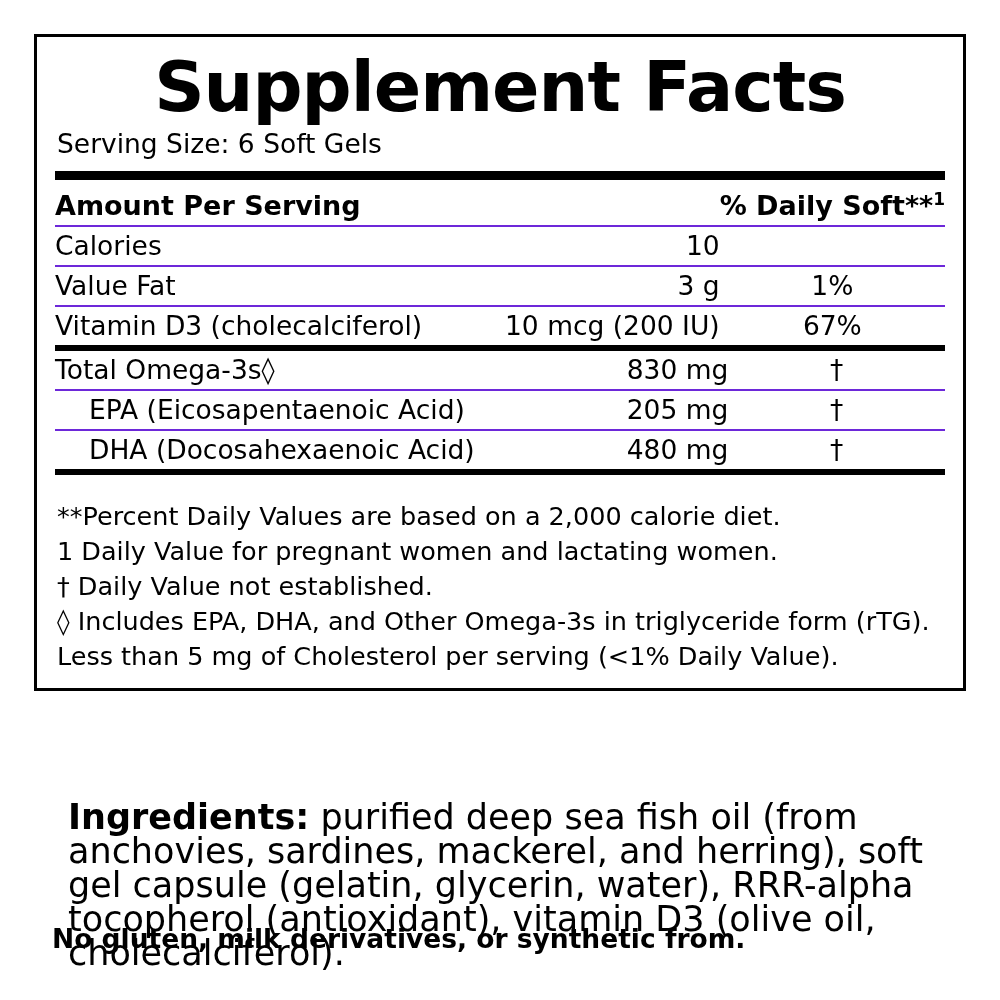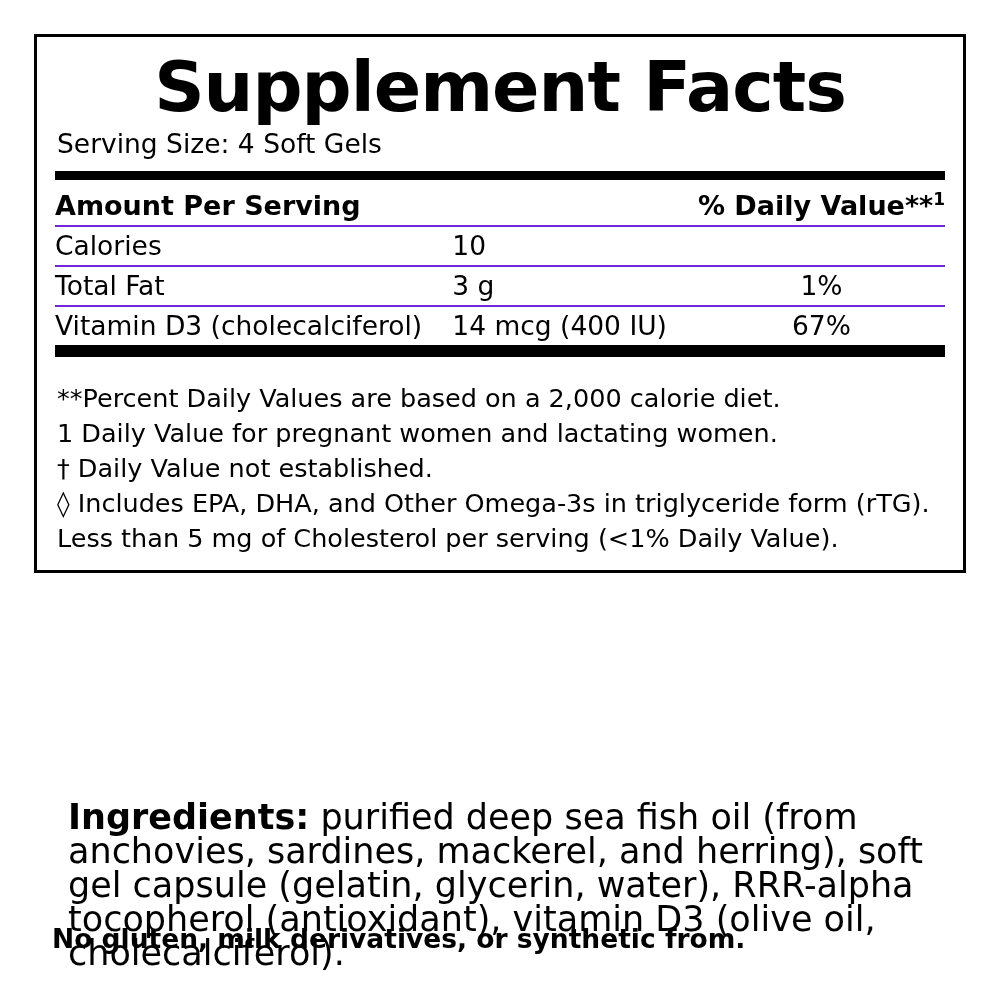--- a/index.html
+++ b/index.html
@@ -66,21 +66,21 @@
     width: 100%;
     border-collapse: collapse;
     font-size: 26.5px;
   }
   table.facts td {
     padding: 3px 0 3px 0;
     vertical-align: baseline;
     line-height: 32px;
   }
   .col-name   { text-align: left; width: 46%; white-space: nowrap; }
-  .col-amount { text-align: left; width: 29%; white-space: nowrap; }
+  .col-amount { text-align: right; width: 29%; white-space: nowrap; }
   .col-dv     { text-align: center; width: 25%; white-space: nowrap; }
 
   .hdr td { font-weight: bold; padding-top: 6px; padding-bottom: 6px; }
   .hdr .col-name { font-size: 27px; }
   .hdr .dv-head {
     text-align: right;
     font-size: 27px;
     white-space: nowrap;
   }
   .sup { font-size: 17px; vertical-align: super; }
@@ -118,54 +118,73 @@
 </style>
 </head>
 <body>
 
 <div class="page">
 
   <div class="panel">
 
     <div class="sf-title">Supplement Facts</div>
 
-    <div class="serving-line">Serving Size: 4 Soft Gels</div>
+    <div class="serving-line">Serving Size: 6 Soft Gels</div>
 
     <div class="rule-thick"></div>
 
     <table class="facts">
       <tbody>
           <tr class="hdr row-border">
         <td class="col-name">Amount Per Serving</td>
         <td class="col-amount"></td>
-        <td class="dv-head"><span>% Daily Value**</span><span class="sup">1</span></td>
+        <td class="dv-head"><span>% Daily Soft**</span><span class="sup">1</span></td>
       </tr>
 
       <tr class="row-border">
         <td class="col-name">Calories</td>
         <td class="col-amount">10</td>
         <td class="col-dv"></td>
       </tr>
 
       <tr class="row-border">
-        <td class="col-name">Total Fat</td>
+        <td class="col-name">Value Fat</td>
         <td class="col-amount">3 g</td>
         <td class="col-dv">1%</td>
       </tr>
 
       <tr>
         <td class="col-name">Vitamin D3 (cholecalciferol)</td>
-        <td class="col-amount">14 mcg (400 IU)</td>
+        <td class="col-amount">10 mcg (200 IU)</td>
         <td class="col-dv">67%</td>
       </tr>
     </tbody>
       </table>
 
     <div class="rule-med"></div>
 
+    <table class="facts">
+      <tbody>
+          <tr class="row-border">
+        <td class="col-name">Total Omega-3s◊</td>
+        <td class="col-amount">830 mg</td>
+        <td class="col-dv">†</td>
+      </tr>
+      <tr class="row-border">
+        <td class="col-name indent">EPA (Eicosapentaenoic Acid)</td>
+        <td class="col-amount">205 mg</td>
+        <td class="col-dv">†</td>
+      </tr>
+      <tr>
+        <td class="col-name indent">DHA (Docosahexaenoic Acid)</td>
+        <td class="col-amount">480 mg</td>
+        <td class="col-dv">†</td>
+      </tr>
+    </tbody>
+      </table>
 
     <div class="rule-med"></div>
 
     <div class="footnotes">
       <div>**Percent Daily Values are based on a 2,000 calorie diet.</div>
       <div>1 Daily Value for pregnant women and lactating women.</div>
       <div>† Daily Value not established.</div>
       <div>◊ Includes EPA, DHA, and Other  Omega-3s in triglyceride form (rTG).</div>
       <div>Less than 5 mg of Cholesterol per serving (&lt;1% Daily Value).</div>
     </div>

